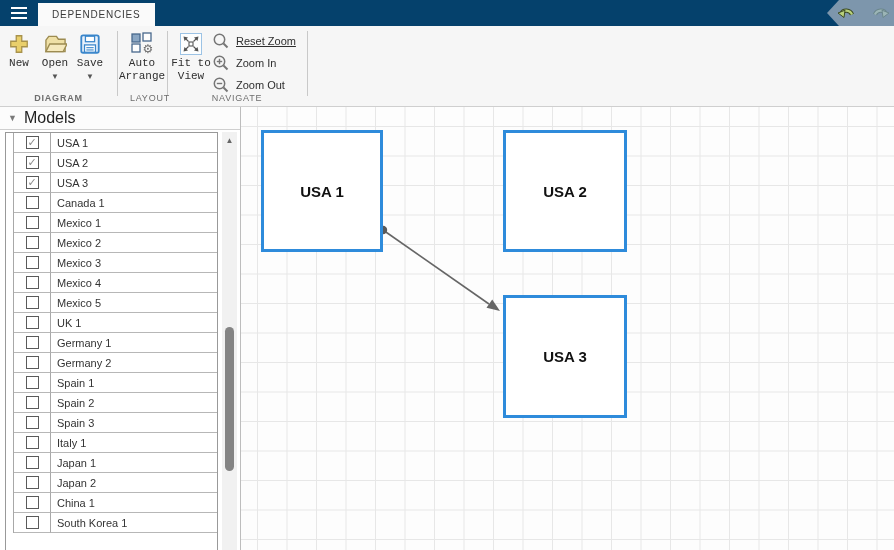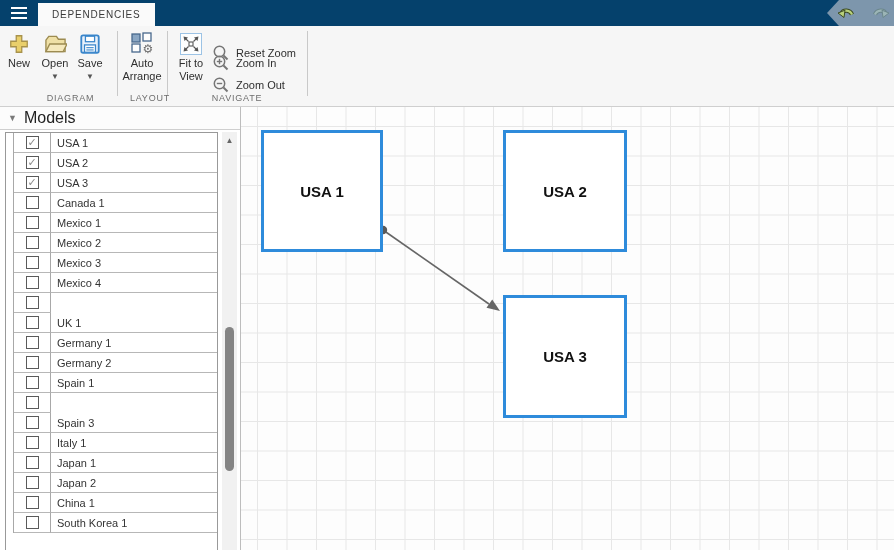--- a/index.html
+++ b/index.html
@@ -18,21 +18,21 @@
          display:flex;align-items:center;justify-content:flex-end;gap:14px;padding-right:10px;box-sizing:border-box;}
   .qbtn{width:20px;height:16px;display:flex;align-items:center;justify-content:center;cursor:pointer;}
   .help-circle{width:16px;height:16px;border-radius:50%;background:#fff;color:#1c3f60;
                font-size:11px;font-weight:bold;display:flex;align-items:center;justify-content:center;}
 
   
   .toolstrip{position:absolute;left:0;top:26px;width:894px;height:81px;background:#f6f6f6;
              border-bottom:1px solid #cfcfcf;box-sizing:border-box;}
   .tsbtn{position:absolute;top:3px;display:flex;flex-direction:column;align-items:center;cursor:pointer;}
   .tsbtn .ic{height:26px;display:flex;align-items:flex-end;justify-content:center;}
-  .tsbtn .lbl{font-size:11px;line-height:13px;color:#2f2f2f;text-align:center;margin-top:2px;white-space:pre-line;}
+  .tsbtn .lbl{font-size:11px;line-height:13px;color:#2f2f2f;text-align:center;margin-top:2px;white-space:pre-line;font-family:Liberation Mono, monospace;}
   .caret{font-size:8px;color:#555;line-height:9px;margin-top:2px;}
   .sep{position:absolute;top:5px;bottom:10px;width:1px;background:#c9c9c9;}
   .grouplbl{position:absolute;bottom:3px;font-size:9px;letter-spacing:.8px;color:#6e6e6e;text-align:center;}
   .zoomrow{position:absolute;left:212px;width:96px;height:22px;display:flex;align-items:center;gap:6px;
            font-size:11px;color:#2f2f2f;cursor:pointer;}
   .fitbox{width:22px;height:22px;border:1px solid #9cc3e5;background:#fdfefe;display:flex;
           align-items:center;justify-content:center;box-sizing:border-box;}
 
   
   .sidebar{position:absolute;left:0;top:107px;width:240px;height:443px;background:#fff;overflow:hidden;}
@@ -128,21 +128,21 @@
           <rect x="7" y="3.5" width="10" height="6" fill="#fff" stroke="#3a86cb" stroke-width="1.4"></rect>
           <rect x="6" y="13" width="12" height="8" fill="#fff" stroke="#3a86cb" stroke-width="1.4"></rect>
           <line x1="8" y1="16" x2="16" y2="16" stroke="#3a86cb" stroke-width="1.2"></line>
           <line x1="8" y1="18.5" x2="16" y2="18.5" stroke="#3a86cb" stroke-width="1.2"></line>
         </svg>
       </div>
       <div class="lbl">Save</div>
       <div class="caret">▼</div>
     </div>
     <div class="sep" style="left:117px;"></div>
-    <div class="grouplbl" style="left:12px;width:117px;">DIAGRAM</div>
+    <div class="grouplbl" style="left:0;width:117px;font-weight:bold;">DIAGRAM</div>
 
     <div class="tsbtn" style="left:118px;width:48px;">
       <div class="ic">
         <svg width="24" height="24" viewBox="0 0 24 24">
           <rect x="2" y="3" width="8" height="8" fill="#8aa6c3" stroke="#48688c" stroke-width="1.3"></rect>
           <rect x="13" y="2" width="8" height="8" fill="#fdfdfd" stroke="#48688c" stroke-width="1.3"></rect>
           <rect x="2" y="13" width="8" height="8" fill="#fdfdfd" stroke="#48688c" stroke-width="1.3"></rect>
           <text x="12.5" y="22" font-size="12" fill="#6e6e6e">⚙</text>
         </svg>
       </div>
@@ -163,21 +163,21 @@
             <polygon points="1.5,1.5 6,2.5 2.5,6" fill="#555"></polygon>
             <polygon points="16.5,1.5 12,2.5 15.5,6" fill="#555"></polygon>
             <polygon points="1.5,16.5 6,15.5 2.5,12" fill="#555"></polygon>
             <polygon points="16.5,16.5 12,15.5 15.5,12" fill="#555"></polygon>
           </svg>
         </div>
       </div>
       <div class="lbl">Fit to View</div>
     </div>
 
-    <div class="zoomrow" style="top:16px;">
+    <div class="zoomrow" style="top:4px;text-decoration:underline;">
       <svg width="18" height="18" viewBox="0 0 18 18">
         <circle cx="7.5" cy="7.5" r="5.2" fill="none" stroke="#767676" stroke-width="1.5"></circle>
         <line x1="11.5" y1="11.5" x2="15.5" y2="15.5" stroke="#767676" stroke-width="2"></line>
       </svg>
       <span>Reset Zoom</span>
     </div>
     <div class="zoomrow" style="top:26px;">
       <svg width="18" height="18" viewBox="0 0 18 18">
         <circle cx="7.5" cy="7.5" r="5.2" fill="none" stroke="#767676" stroke-width="1.5"></circle>
         <line x1="11.5" y1="11.5" x2="15.5" y2="15.5" stroke="#767676" stroke-width="2"></line>
@@ -268,20 +268,21 @@
       <div class="cb"></div>
     </div>
     <div class="cellname">Mexico 4</div>
   </div>
 
   <div class="mrow">
     <div class="gutter"></div>
     <div class="cellcb">
       <div class="cb"></div>
     </div>
+    <div class="cellname">Mexico 5</div>
   </div>
 
   <div class="mrow">
     <div class="gutter"></div>
     <div class="cellcb">
       <div class="cb"></div>
     </div>
     <div class="cellname">UK 1</div>
   </div>
 
@@ -308,20 +309,21 @@
       <div class="cb"></div>
     </div>
     <div class="cellname">Spain 1</div>
   </div>
 
   <div class="mrow">
     <div class="gutter"></div>
     <div class="cellcb">
       <div class="cb"></div>
     </div>
+    <div class="cellname">Spain 2</div>
   </div>
 
   <div class="mrow">
     <div class="gutter"></div>
     <div class="cellcb">
       <div class="cb"></div>
     </div>
     <div class="cellname">Spain 3</div>
   </div>
 

